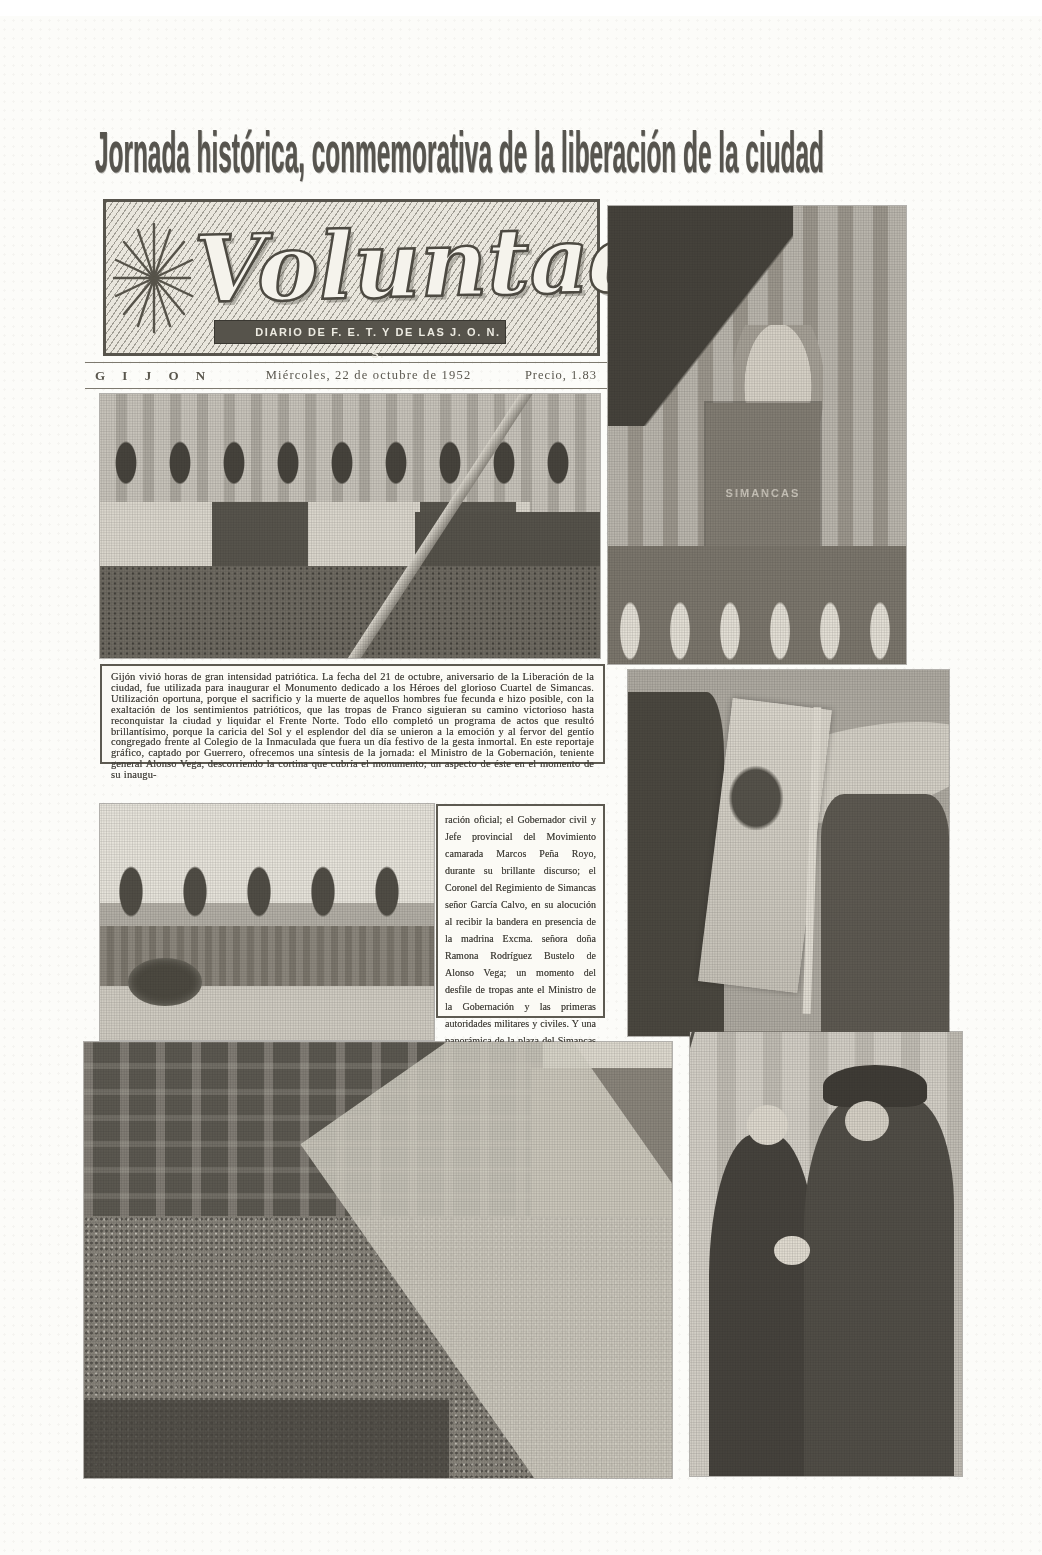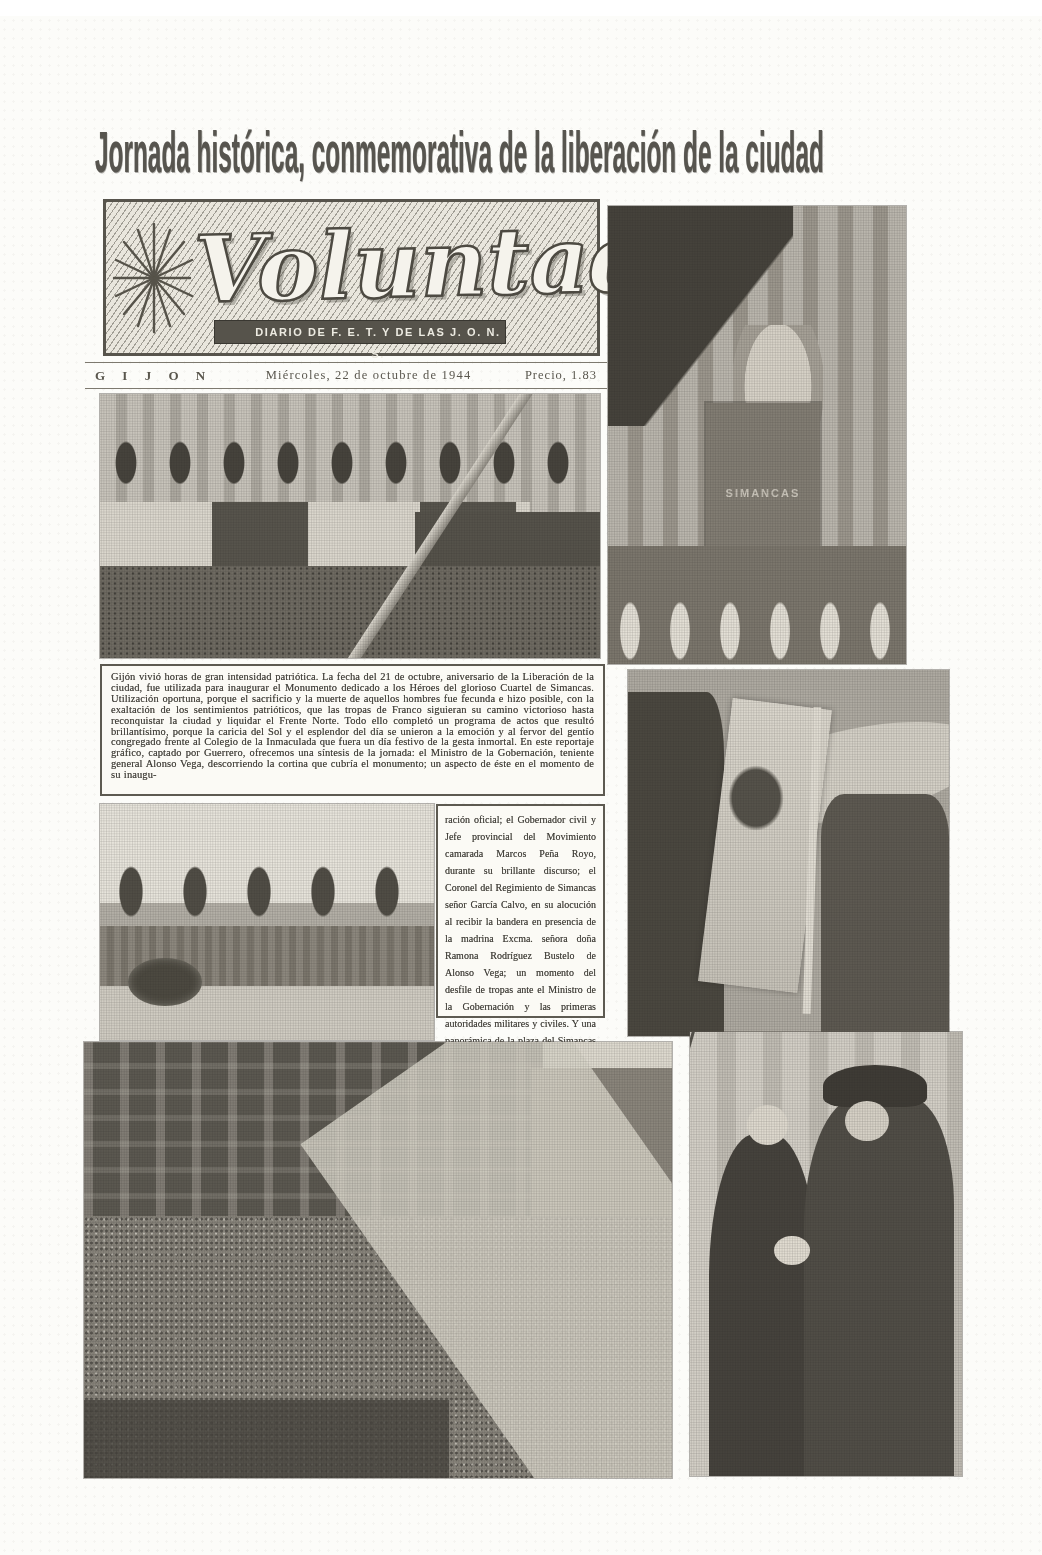--- a/index.html
+++ b/index.html
@@ -50,21 +50,21 @@
     border-top:1px solid #7d796f;border-bottom:1px solid #7d796f;
     display:flex;justify-content:space-between;align-items:center;padding:0 10px;
     color:#5a574e;font-size:12.5px;
   }
   .dateline .city{font-weight:bold;letter-spacing:7px;font-size:13px;}
   .dateline .date{letter-spacing:1.2px;}
   .dateline .price{letter-spacing:1px;}
 
   
   .lead-box{
-    position:absolute;left:100px;top:648px;width:505px;height:132px;box-sizing:border-box;
+    position:absolute;left:100px;top:648px;width:505px;height:100px;box-sizing:border-box;
     border:2px solid #5d5a51;background:#fbfaf5;padding:6px 9px;
   }
   .lead-box p{
     margin:0;font-size:10.5px;line-height:10.9px;text-align:justify;color:#44423c;
     letter-spacing:.1px;word-spacing:.6px;
     text-shadow:0 0 .4px rgba(68,66,60,.7);
   }
   .column-box{
     position:absolute;left:436px;top:788px;width:169px;height:214px;box-sizing:border-box;
     border:2px solid #5d5a51;background:#fbfaf5;padding:5px 7px;
@@ -183,21 +183,21 @@
         <line x1="44" y1="62" x2="6" y2="80"></line>
         <line x1="44" y1="62" x2="82" y2="80"></line>
       </g>
     </svg>
     <div class="masthead-title">Voluntad</div>
     <div class="masthead-banner">DIARIO DE F. E. T. Y DE LAS J. O. N. S.</div>
   </div>
 
   <div class="dateline">
     <span class="city">G I J O N</span>
-    <span class="date">Miércoles, 22 de octubre de 1944</span>
+    <span class="date">Miércoles, 22 de octubre de 1952</span>
     <span class="price">Precio, 1.83</span>
   </div>
 
   <div class="photo" style="left:100px;top:378px;width:500px;height:264px;">
     <div class="ps t-bg"></div>
     <div class="ps t-figs"></div>
     <div class="ps t-drape"></div>
     <div class="ps t-darkright"></div>
     <div class="ps t-crowd"></div>
     <div class="ps t-pole"></div>

